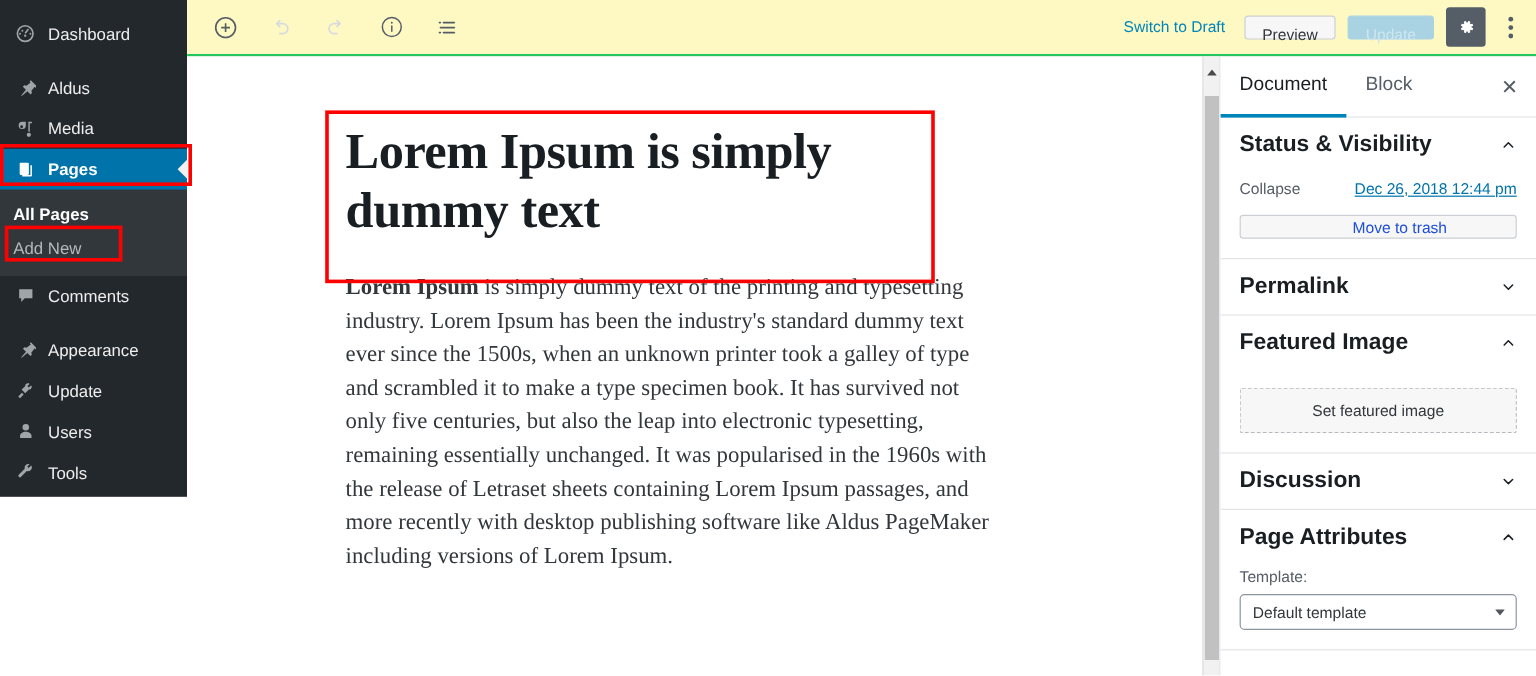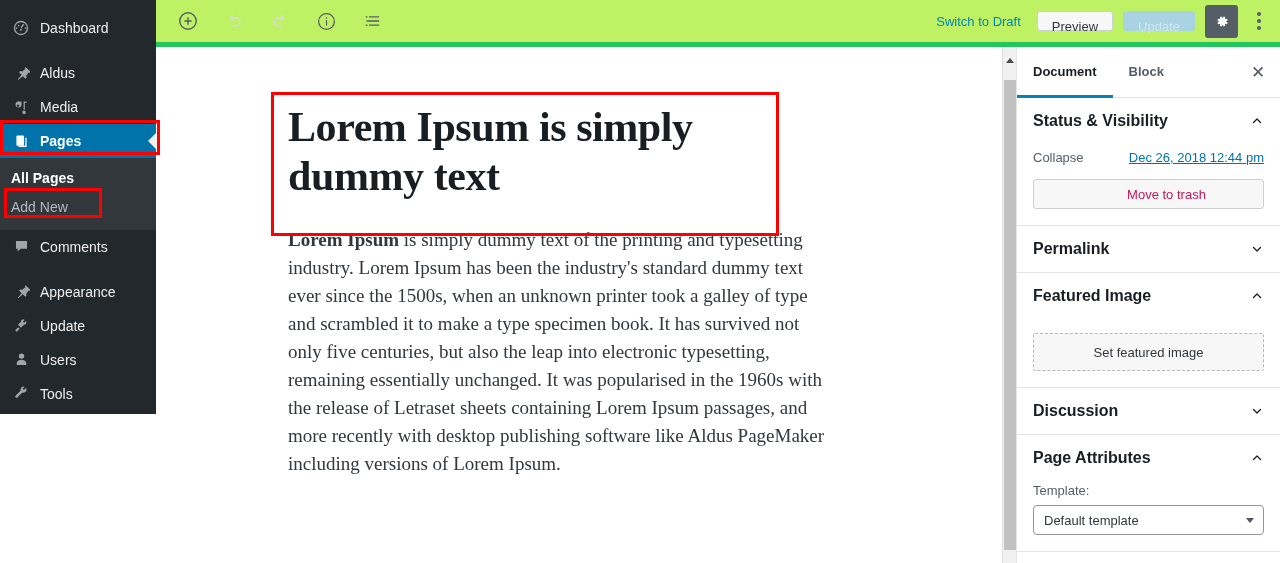--- a/index.html
+++ b/index.html
@@ -60,22 +60,22 @@
   #anno-pages   { left: 0px;  top: 120px; width: 160px; height: 35px; }
   #anno-addnew  { left: 4px;  top: 188px; width: 98px;  height: 30px; }
   #anno-title   { left: 271px; top: 92px; width: 508px; height: 144px; }
 
   
   .main { flex: 1 1 auto; height: 563px; position: relative; background: #fff; display: flex; flex-direction: column; }
 
   
   .editor-header {
     height: 47px; flex: 0 0 47px;
-    background: #bef264;
-    border-bottom: 5px solid #22c55e;
+    background: #fef9c3;
+    border-bottom: 2px solid #22c55e;
     display: flex; align-items: center;
     padding: 0 10px 0 14px;
   }
   .hdr-left { display: flex; align-items: center; gap: 10px; }
   .ibtn {
     width: 36px; height: 36px;
     display: inline-flex; align-items: center; justify-content: center;
     background: none; border: none; cursor: pointer;
     color: #555d66;
   }
@@ -164,47 +164,47 @@
     overflow: hidden;
     position: relative;
   }
   .settings-tabs {
     height: 51px; display: flex; align-items: stretch;
     border-bottom: 1px solid #e2e4e7;
     padding-left: 0;
   }
   .stab {
     padding: 0 16px; display: flex; align-items: center;
-    font-size: 13px; font-weight: 700; color: #555d66;
+    font-size: 16px; font-weight: 400; color: #555d66;
     cursor: pointer; border-bottom: 3px solid transparent;
     margin-bottom: -1px;
   }
   .stab.active { color: #191e23; border-bottom-color: #0085ba; }
   .stab-close {
     margin-left: auto; width: 44px;
     display: flex; align-items: center; justify-content: center;
     cursor: pointer; color: #555d66; font-size: 17px;
   }
   .panel { border-bottom: 1px solid #e2e4e7; }
   .panel-head {
     height: 46px; display: flex; align-items: center;
     padding: 0 16px; cursor: pointer;
   }
-  .panel-title { font-size: 16px; font-weight: 700; color: #191e23; }
+  .panel-title { font-size: 19px; font-weight: 700; color: #191e23; }
   .panel-chev { margin-left: auto; color: #191e23; display: flex; }
   .panel-body { padding: 0 16px 16px 16px; }
   .row {
     display: flex; align-items: center; justify-content: space-between;
     padding: 6px 0 10px 0; font-size: 13px; color: #555d66;
   }
   .row .val { color: #0073aa; text-decoration: underline; cursor: pointer; }
   .trash-btn {
-    width: 100%; height: 30px; margin-top: 4px;
+    width: 100%; height: 20px; margin-top: 4px;
     background: #f7f7f7; border: 1px solid #ccd0d4; border-radius: 3px;
-    color: #be185d; font-size: 13px; cursor: pointer;
+    color: #1d4ed8; font-size: 13px; cursor: pointer;
     font-family: "Liberation Sans", sans-serif;
     padding-left: 36px;
   }
   .feat-btn {
     width: 100%; height: 38px; margin-top: 14px;
     background: #f7f7f7; border: 1px dashed #b4b9be; border-radius: 2px;
     color: #32373c; font-size: 13px; cursor: pointer;
     font-family: "Liberation Sans", sans-serif;
   }
   .field-label { font-size: 13px; color: #555d66; padding: 2px 0 7px 0; }

